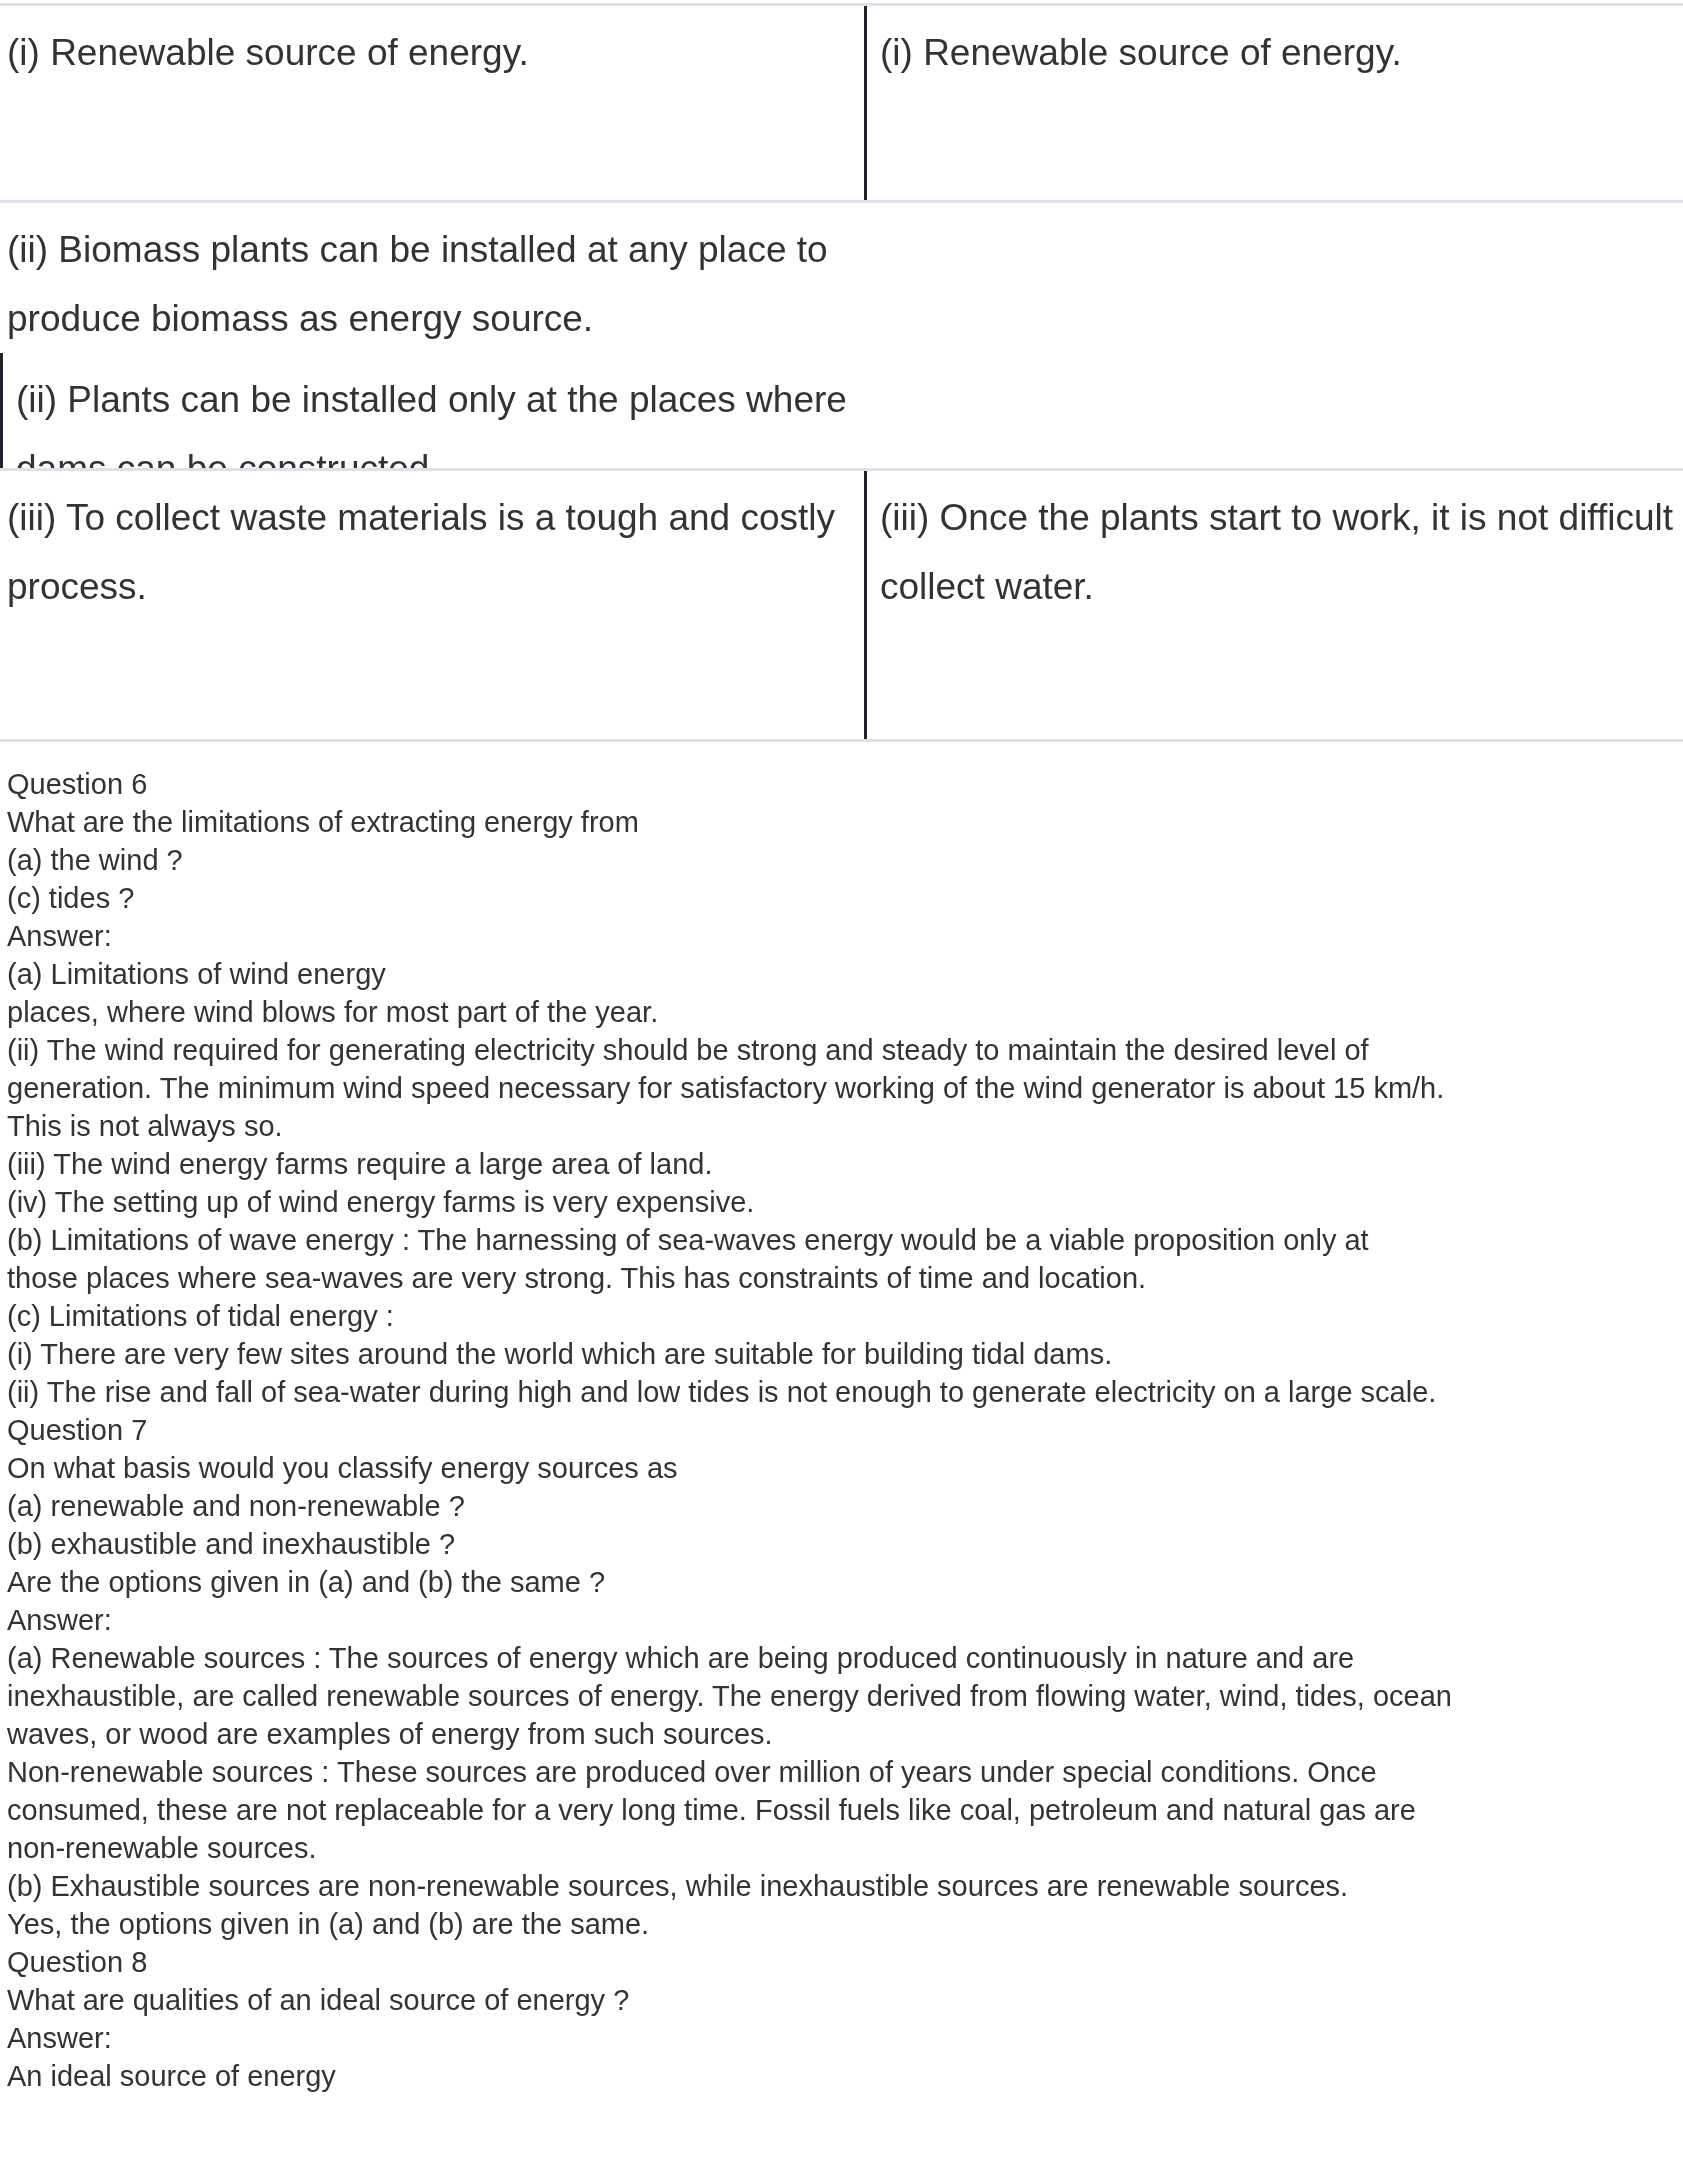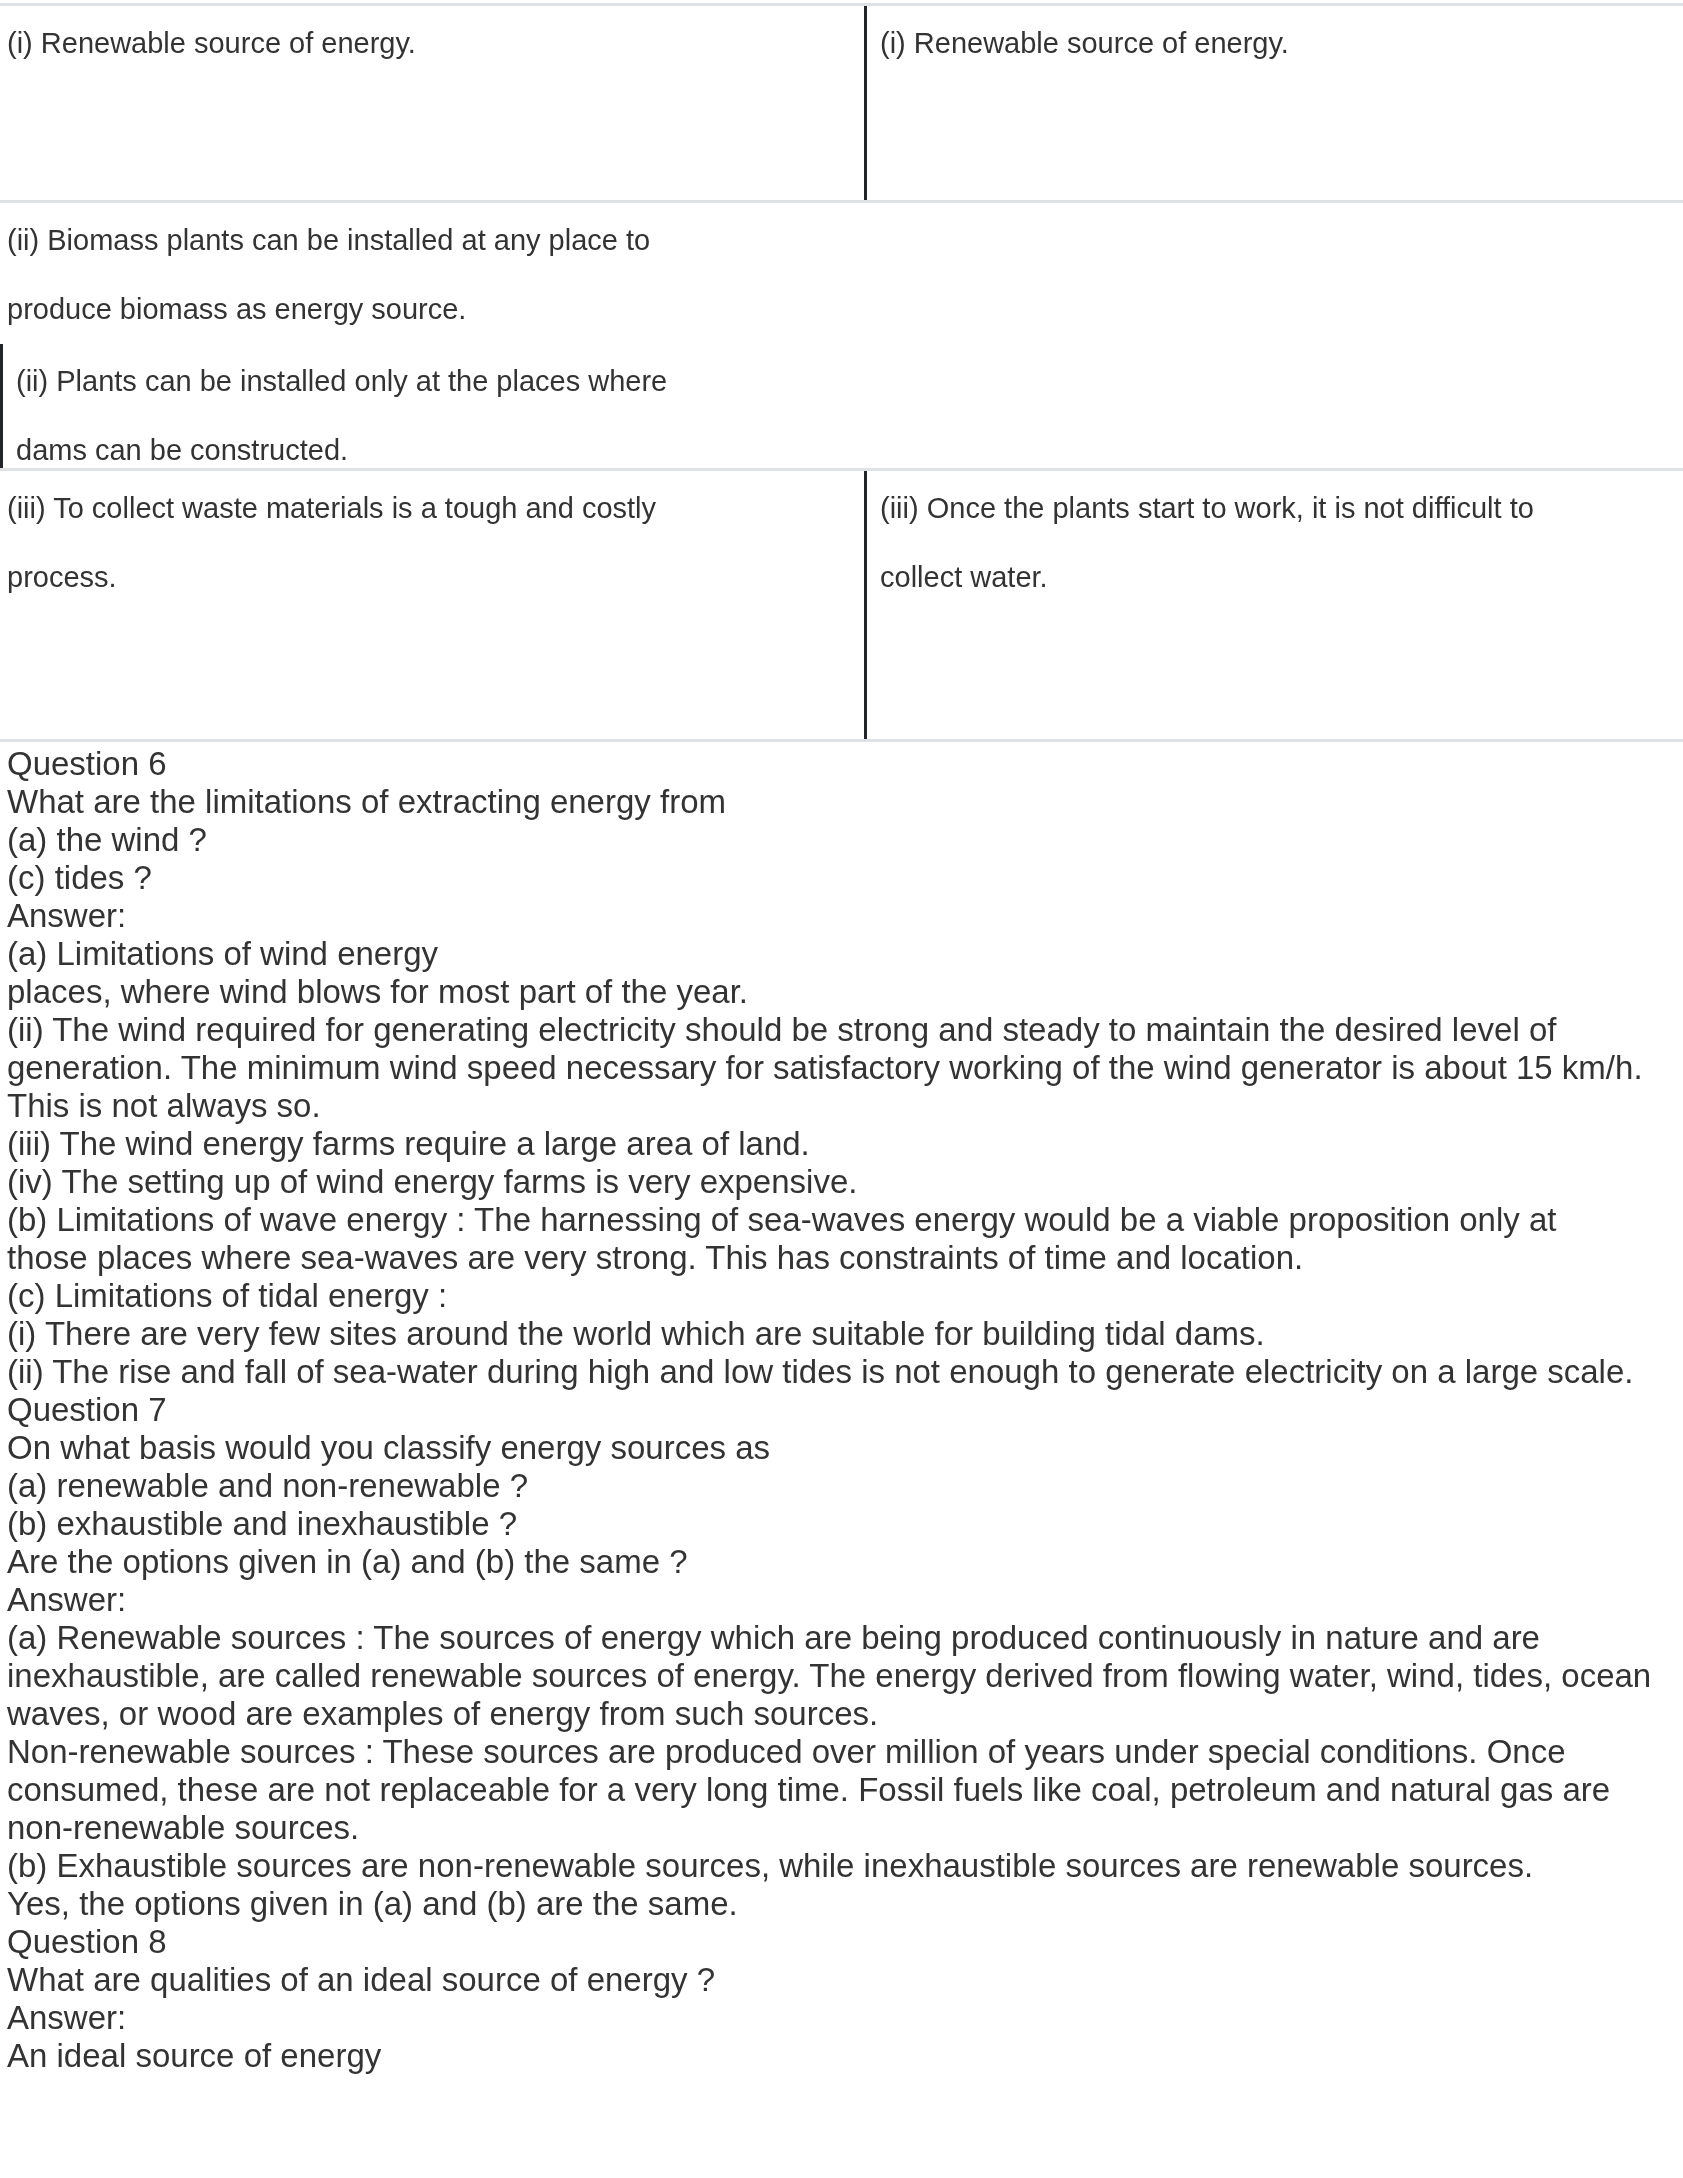--- a/index.html
+++ b/index.html
@@ -18,33 +18,34 @@
     border-top: 3px solid #dee2e6;
     border-bottom: 3px solid #dee2e6;
   }
   .cmp-row { display: flex; }
   .cmp-row + .cmp-row { border-top: 3px solid #dee2e6; }
   .cmp-row.r1 { height: 194px; }
   .cmp-row.r2 { height: 265px; flex-direction: column; }
   .cmp-row.r3 { height: 268px; }
   .cmp-cell {
     box-sizing: border-box;
-    font-size: 29px;
+    font-size: 37px;
     line-height: 69px;
-    padding-top: 3px;
+    padding-top: 12px;
     overflow: hidden;
   }
   .cmp-left  { width: 864px; padding-left: 7px;  padding-right: 10px; }
   .cmp-right { flex: 1; border-left: 3px solid #212529; padding-left: 13px; padding-right: 10px; }
   .cmp-line  { height: 69px; white-space: nowrap; }
   
   .body-block {
     padding: 3px 10px 0 7px;
-    font-size: 33px;
+    font-size: 29px;
     line-height: 38px;
+    margin-top: 20px;
   }
   .b-line { white-space: nowrap; }
   .b-line b { font-weight: normal; }
 </style>
 </head>
 <body>
 
 <div class="page">
   <div class="cmp-table">
       <div class="cmp-row r1">

